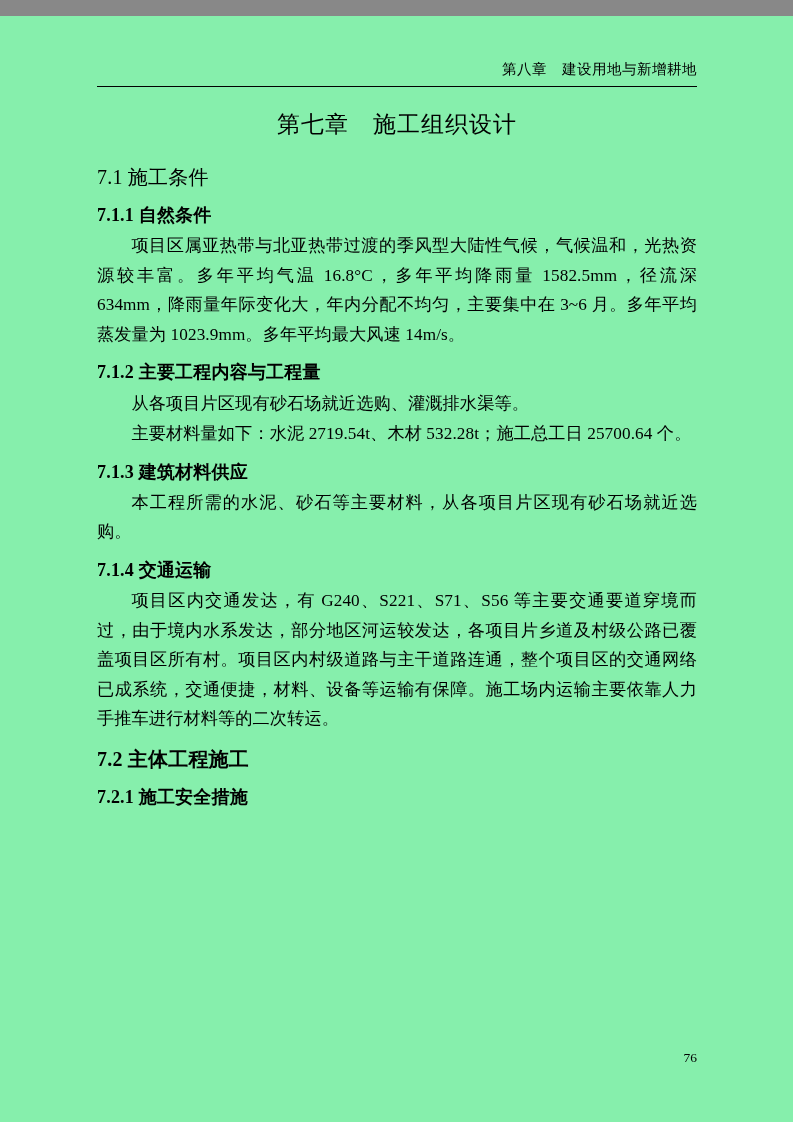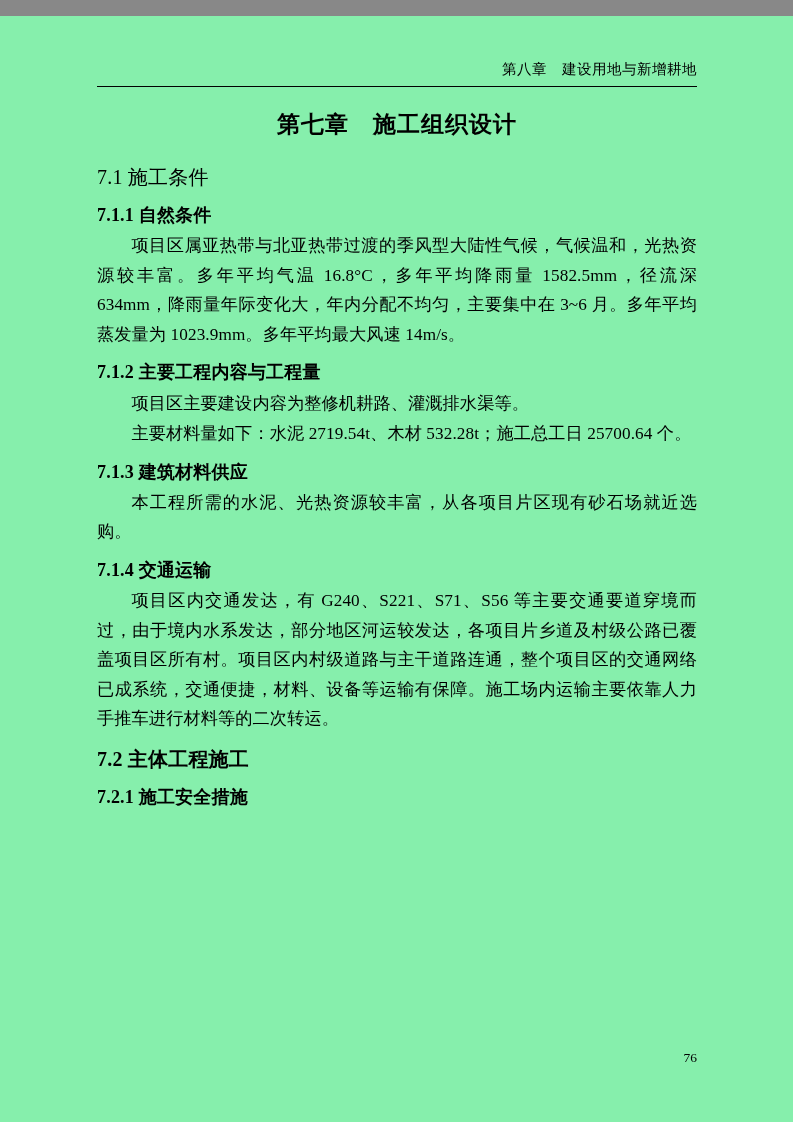--- a/index.html
+++ b/index.html
@@ -42,21 +42,21 @@
     width: 600px;
     border-top: 1px solid #000;
   }
   .doc-title {
     position: absolute;
     top: 93px;
     left: 0;
     width: 600px;
     text-align: center;
     font-size: 23px;
-    font-weight: bold;
+    font-weight: normal;
     letter-spacing: 1px;
   }
   .body-area {
     position: absolute;
     top: 136px;
     left: 0;
     width: 600px;
   }
   h2.sec {
     font-size: 20px;
@@ -107,28 +107,28 @@
     <div class="body-area">
 
       <h2 class="sec">7.1 施工条件</h2>
 
       <h3 class="sub">7.1.1 自然条件</h3>
 
       <p class="para">项目区属亚热带与北亚热带过渡的季风型大陆性气候，气候温和，光热资源较丰富。多年平均气温 16.8°C，多年平均降雨量 1582.5mm，径流深 634mm，降雨量年际变化大，年内分配不均匀，主要集中在 3~6 月。多年平均蒸发量为 1023.9mm。多年平均最大风速 14m/s。</p>
 
       <h3 class="sub bold">7.1.2 主要工程内容与工程量</h3>
 
-      <p class="para">项目区主要建设内容为整修机耕路、灌溉排水渠等。</p>
+      <p class="para">从各项目片区现有砂石场就近选购、灌溉排水渠等。</p>
 
 
       <p class="para">主要材料量如下：水泥 2719.54t、木材 532.28t；施工总工日 25700.64 个。</p>
 
       <h3 class="sub bold">7.1.3 建筑材料供应</h3>
 
-      <p class="para">本工程所需的水泥、光热资源较丰富，从各项目片区现有砂石场就近选购。</p>
+      <p class="para">本工程所需的水泥、砂石等主要材料，从各项目片区现有砂石场就近选购。</p>
 
       <h3 class="sub bold">7.1.4 交通运输</h3>
 
       <p class="para">项目区内交通发达，有 G240、S221、S71、S56 等主要交通要道穿境而过，由于境内水系发达，部分地区河运较发达，各项目片乡道及村级公路已覆盖项目区所有村。项目区内村级道路与主干道路连通，整个项目区的交通网络已成系统，交通便捷，材料、设备等运输有保障。施工场内运输主要依靠人力手推车进行材料等的二次转运。</p>
 
       <h2 class="sec bold">7.2 主体工程施工</h2>
 
       <h3 class="sub">7.2.1 施工安全措施</h3>
 
     </div>

